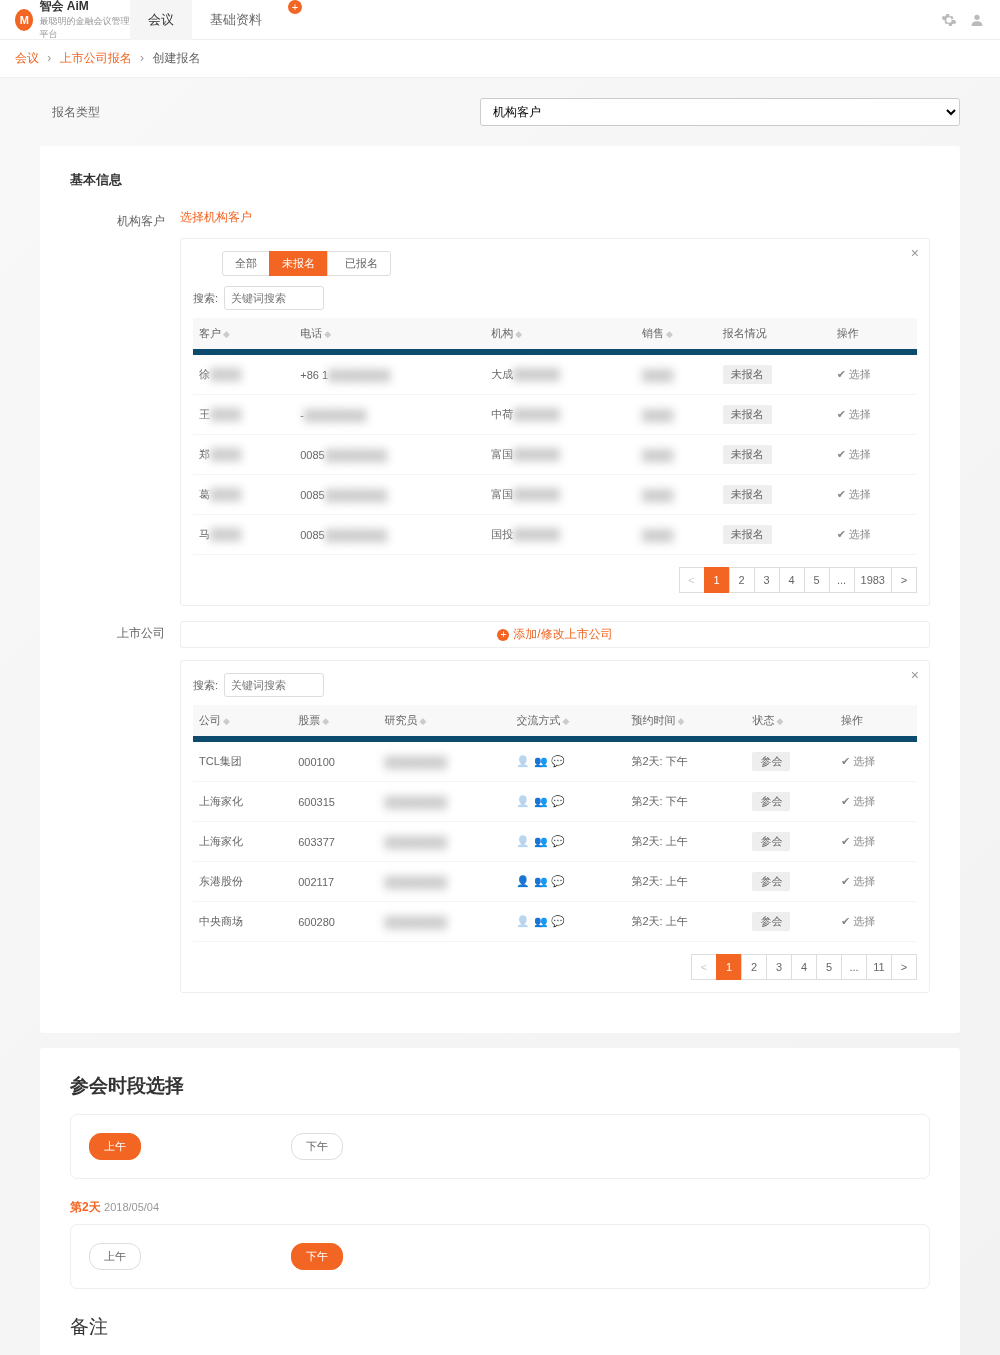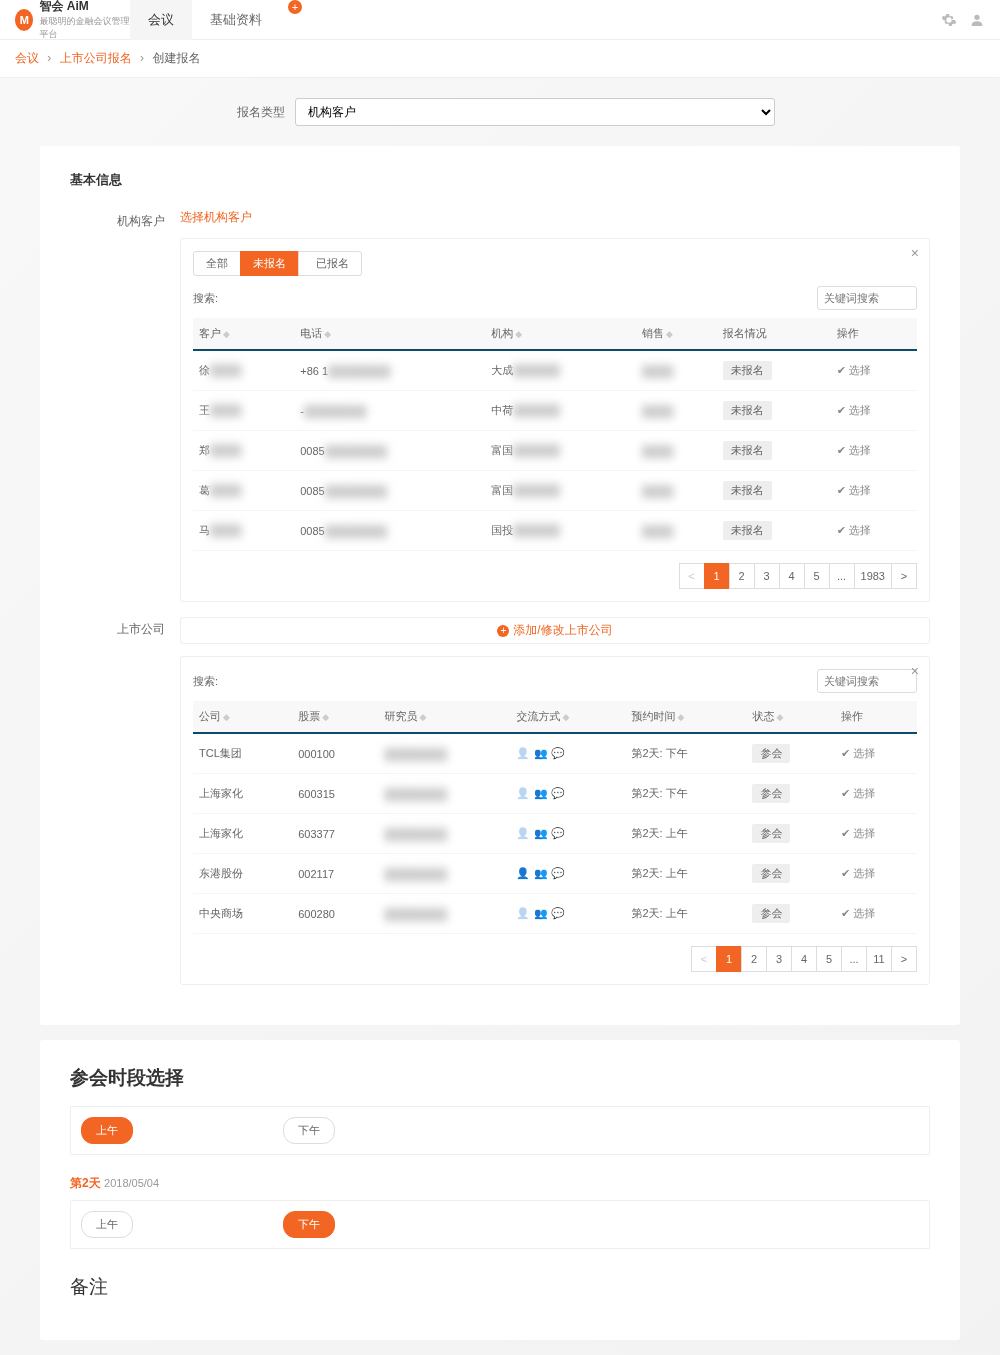--- a/index.html
+++ b/index.html
@@ -13,63 +13,63 @@
 .nav-tab { padding: 0 18px; display: flex; align-items: center; color: #666; cursor: pointer; font-size: 13px; }
 .nav-tab.active { background: #f5f5f5; color: #333; font-weight: 500; }
 .plus-badge { width: 14px; height: 14px; background: #f26522; border-radius: 50%; color: #fff; display: flex; align-items: center; justify-content: center; font-size: 11px; margin-left: 8px; cursor: pointer; }
 .topbar-right { margin-left: auto; display: flex; gap: 12px; color: #bbb; }
 .icon-btn { width: 16px; height: 16px; cursor: pointer; }
 .breadcrumb { background: #fff; padding: 10px 15px; font-size: 12px; border-bottom: 1px solid #eee; }
 .breadcrumb a { color: #f26522; text-decoration: none; cursor: pointer; }
 .breadcrumb .sep { color: #999; margin: 0 5px; }
 .breadcrumb .current { color: #666; }
 .main { padding: 20px 40px; background: linear-gradient(135deg, #f8f8f8 0, #f2f2f2 100%); min-height: calc(100vh - 100px); }
-.form-row-top { display: flex; align-items: center; justify-content: center; margin-bottom: 20px; }
+.form-row-top { display: flex; align-items: center; justify-content: space-between; margin-bottom: 20px; }
 .form-row-top label { width: 60px; text-align: right; margin-right: 10px; color: #666; }
 .select-wide { width: 480px; height: 28px; border: 1px solid #ccc; border-radius: 3px; padding: 0 8px; font-size: 12px; background: #fff; }
 .card { background: #fff; border-radius: 3px; padding: 25px 30px; margin-bottom: 15px; }
 .card h3 { font-size: 13px; font-weight: 600; color: #333; margin-bottom: 20px; }
 .field-row { display: flex; margin-bottom: 15px; }
 .field-label { width: 110px; text-align: right; padding-right: 15px; color: #666; padding-top: 4px; }
 .field-body { flex: 1; }
 .link-orange { color: #f26522; cursor: pointer; font-size: 12px; }
 .inner-panel { border: 1px solid #eee; border-radius: 3px; margin-top: 12px; position: relative; padding: 12px; }
 .close-x { position: absolute; right: 10px; top: 6px; color: #999; cursor: pointer; font-size: 14px; }
 .tab-pills { display: flex; gap: 0; margin-bottom: 10px; }
-.pill { padding: 4px 12px; border: 1px solid #ddd; font-size: 11px; cursor: pointer; background: #fff; color: #666; }
+.pill { padding: 4px 12px; border: 1px solid #ddd; font-size: 11px; cursor: pointer; background: #fff; color: #666; margin-left: 29px; }
 .pill:first-child { border-radius: 3px 0 0 3px; }
 .pill:last-child { border-radius: 0 3px 3px 0; padding-left: 17px; }
 .pill.active { background: #f26522; border-color: #f26522; color: #fff; }
 .pill + .pill { margin-left: -1px; }
-.search-row { display: flex; justify-content: space-between; align-items: center; margin-bottom: 8px; gap: 6px; }
+.search-row { display: flex; justify-content: flex-start; align-items: center; margin-bottom: 8px; gap: 6px; }
 .search-row label { color: #666; font-size: 11px; }
 .search-row input { width: 100px; height: 24px; border: 1px solid #ddd; border-radius: 3px; padding: 0 6px; font-size: 11px; }
 table.data { width: 100%; border-collapse: collapse; font-size: 11px; }
-table.data th { background: #f8f8f8; text-align: left; padding: 8px 6px; color: #666; font-weight: 500; border-bottom: 2px solid #0c4a6e; }
+table.data th { background: #f8f8f8; text-align: left; padding: 8px 6px; color: #666; font-weight: 500; border-bottom: 6px solid #0c4a6e; }
 table.data th .sort { color: #ccc; font-size: 9px; margin-left: 2px; }
 table.data td { padding: 10px 6px; border-bottom: 1px solid #f5f5f5; color: #666; }
 .blur { filter: blur(4px); color: #ccc; user-select: none; }
 .badge-gray { background: #eee; color: #666; padding: 2px 8px; border-radius: 2px; font-size: 11px; display: inline-block; }
 .select-link { color: #888; cursor: pointer; display: inline-flex; align-items: center; gap: 3px; }
 .check-icon { color: #888; }
 .pagination { display: flex; justify-content: flex-end; gap: 0; margin-top: 12px; }
 .page-btn { min-width: 26px; height: 26px; border: 1px solid #ddd; background: #fff; display: flex; align-items: center; justify-content: center; cursor: pointer; font-size: 11px; color: #666; margin-left: -1px; padding: 0 6px; }
 .page-btn.active { background: #f26522; border-color: #f26522; color: #fff; }
 .page-btn.disabled { color: #ccc; cursor: not-allowed; }
 .select-full { width: 100%; height: 28px; border: 1px solid #ccc; border-radius: 3px; padding: 0 8px; font-size: 12px; background: #fff; }
 .add-company-link { display: flex; justify-content: center; align-items: center; gap: 4px; color: #f26522; cursor: pointer; padding: 4px 0; border: 1px solid #eee; border-radius: 3px; }
 .add-company-link .plus-sm { width: 12px; height: 12px; background: #f26522; border-radius: 50%; color: #fff; display: flex; align-items: center; justify-content: center; font-size: 10px; }
 .comm-icons { color: #999; font-size: 11px; display: flex; gap: 4px; }
 .comm-icons span.muted { opacity: 0.3; }
 .section-title { font-weight: 600; color: #333; margin-bottom: 15px; font-size: 19px; }
 .day-block { margin-bottom: 20px; }
 .day-label { font-size: 12px; margin-bottom: 8px; }
 .day-label .day-name { color: #f26522; font-weight: 600; }
 .day-label .day-date { color: #999; font-size: 11px; }
-.slot-row { display: flex; border: 1px solid #eee; border-radius: 1px; padding: 10px; gap: 150px; }
+.slot-row { display: flex; border: 1px solid #eee; border-radius: 7px; padding: 18px; gap: 150px; }
 .slot-btn { padding: 5px 14px; border-radius: 12px; font-size: 11px; cursor: pointer; border: 1px solid #ddd; background: #fff; color: #666; }
 .slot-btn.active { background: #f26522; border-color: #f26522; color: #fff; }
 </style>
 </head>
 <body>
 
 <div class="topbar">
   <div class="logo-wrap">
     <div class="logo-icon">M</div>
     <div class="logo-text">

